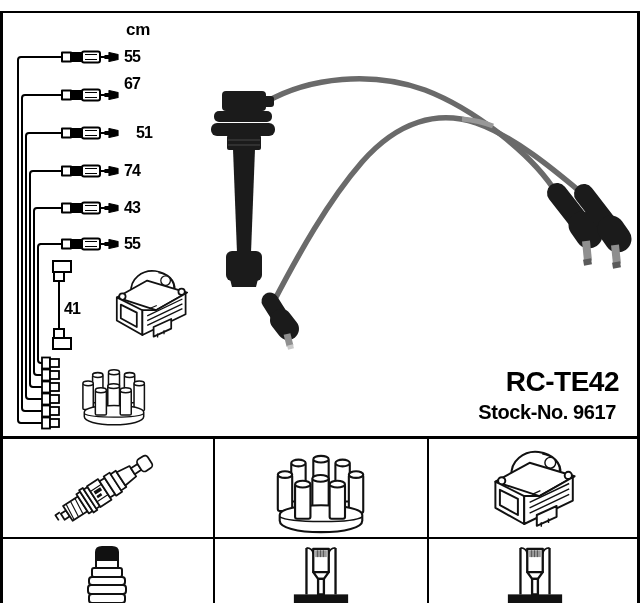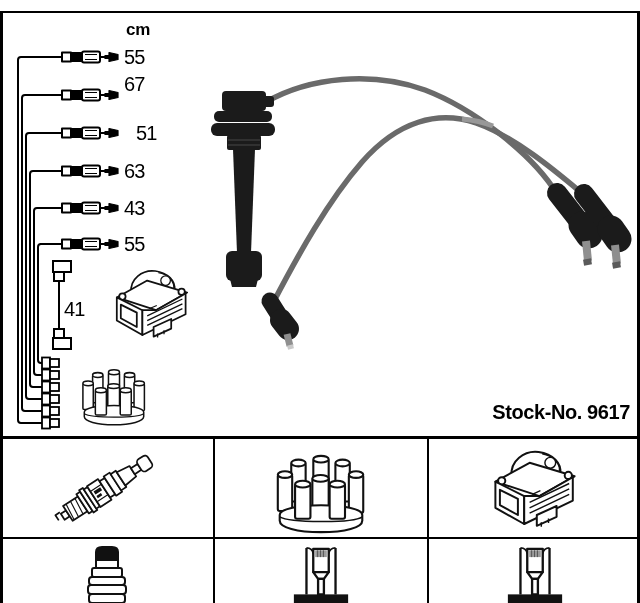--- a/index.html
+++ b/index.html
@@ -6,24 +6,24 @@
   #sheet{position:relative;width:640px;height:603px;background:#fff;overflow:hidden;
          font-family:"Liberation Sans",sans-serif;color:#000;margin-top:11px;}
   .frame{position:absolute;background:#000;}
   #frame-top{left:0;top:0;width:640px;height:2px;}
   #frame-left{left:0;top:0;width:3px;height:603px;}
   #frame-right{left:637px;top:0;width:3px;height:603px;}
   #frame-bottom{left:0;top:600px;width:640px;height:3px;}
 
   .abs{position:absolute;}
   .cm-label{left:126px;top:9px;font-size:17px;font-weight:700;letter-spacing:-0.3px;}
-  .len-label{font-size:20px;font-weight:400;letter-spacing:-0.8px;line-height:26px;}
+  .len-label{font-size:16px;font-weight:700;letter-spacing:-0.8px;line-height:26px;}
   .row-icon{left:40px;width:82px;height:16px;}
   .code-label{right:21px;top:355px;font-size:28px;font-weight:700;letter-spacing:-0.5px;}
-  .stock-label{right:10px;top:390px;font-size:20px;font-weight:700;letter-spacing:-0.4px;}
+  .stock-label{right:24px;top:390px;font-size:20px;font-weight:700;letter-spacing:-0.4px;}
 
   
   #legend{position:absolute;left:0;top:425px;width:640px;height:178px;box-sizing:border-box;
           border-top:3px solid #000;border-bottom:3px solid #000;
           display:grid;grid-template-columns:213px 214px 213px;grid-template-rows:98px 74px;}
   #legend .cell{display:flex;align-items:center;justify-content:center;box-sizing:border-box;}
   #legend .cell:nth-child(3n+2),#legend .cell:nth-child(3n){border-left:2px solid #000;}
   #legend .cell:nth-child(n+4){border-top:2px solid #000;}
 
   svg{display:block;}
@@ -122,21 +122,21 @@
   <svg class="abs row-icon" style="top:189px" viewBox="0 0 82 16">
       <use href="#sym-rowcable"></use>
     </svg>
   <svg class="abs row-icon" style="top:225px" viewBox="0 0 82 16">
       <use href="#sym-rowcable"></use>
     </svg>
 
   <div class="abs len-label" style="left:124px;top:33px">55</div>
   <div class="abs len-label" style="left:124px;top:60px">67</div>
   <div class="abs len-label" style="left:136px;top:109px">51</div>
-  <div class="abs len-label" style="left:124px;top:147px">63</div>
+  <div class="abs len-label" style="left:124px;top:147px">74</div>
   <div class="abs len-label" style="left:124px;top:184px">43</div>
   <div class="abs len-label" style="left:124px;top:220px">55</div>
   <div class="abs len-label" style="left:64px;top:285px">41</div>
 
   <svg class="abs" style="left:0;top:0" width="200" height="430" viewBox="0 0 200 430">
     <g stroke="#000" stroke-width="2" fill="none">
       <path d="M41,46 L21,46 Q18,46 18,49 L18,409 Q18,412 21,412 L42,412"></path>
       <path d="M41,84 L25,84 Q22,84 22,87 L22,397 Q22,400 25,400 L42,400"></path>
       <path d="M41,122 L29,122 Q26,122 26,125 L26,385 Q26,388 29,388 L42,388"></path>
       <path d="M41,160 L33,160 Q30,160 30,163 L30,373 Q30,376 33,376 L42,376"></path>
@@ -218,20 +218,21 @@
       <path d="M377,196 L378,202" stroke="#5a5a5a" stroke-width="8" fill="none"></path>
     </g>
     <g>
       <path d="M374,131 L401,166" stroke="#1b1b1b" stroke-width="20" stroke-linecap="round" fill="none"></path>
       <path d="M401,166 L408,176" stroke="#1b1b1b" stroke-width="27" stroke-linecap="round" fill="none"></path>
       <path d="M405,182 L407,201" stroke="#8f8f8f" stroke-width="8" fill="none"></path>
       <path d="M406,199 L407,205" stroke="#5a5a5a" stroke-width="8" fill="none"></path>
     </g>
   </svg>
 
+  <div class="abs code-label">RC-TE42</div>
   <div class="abs stock-label">Stock-No. 9617</div>
 
   <div id="legend">
     <div class="cell">
       <svg width="132" height="98" viewBox="0 0 150 110">
         <g transform="rotate(-33 75 55)" stroke="#111" stroke-width="2" fill="#fff" stroke-linejoin="round">
           <path d="M15,49 h-6 v7" fill="none"></path>
           <rect x="15" y="51" width="7" height="8"></rect>
           <rect x="22" y="45" width="20" height="20"></rect>
           <path d="M26,45 l-2,20 M32,45 l-2,20 M38,45 l-2,20" fill="none" stroke-width="1.3"></path>

